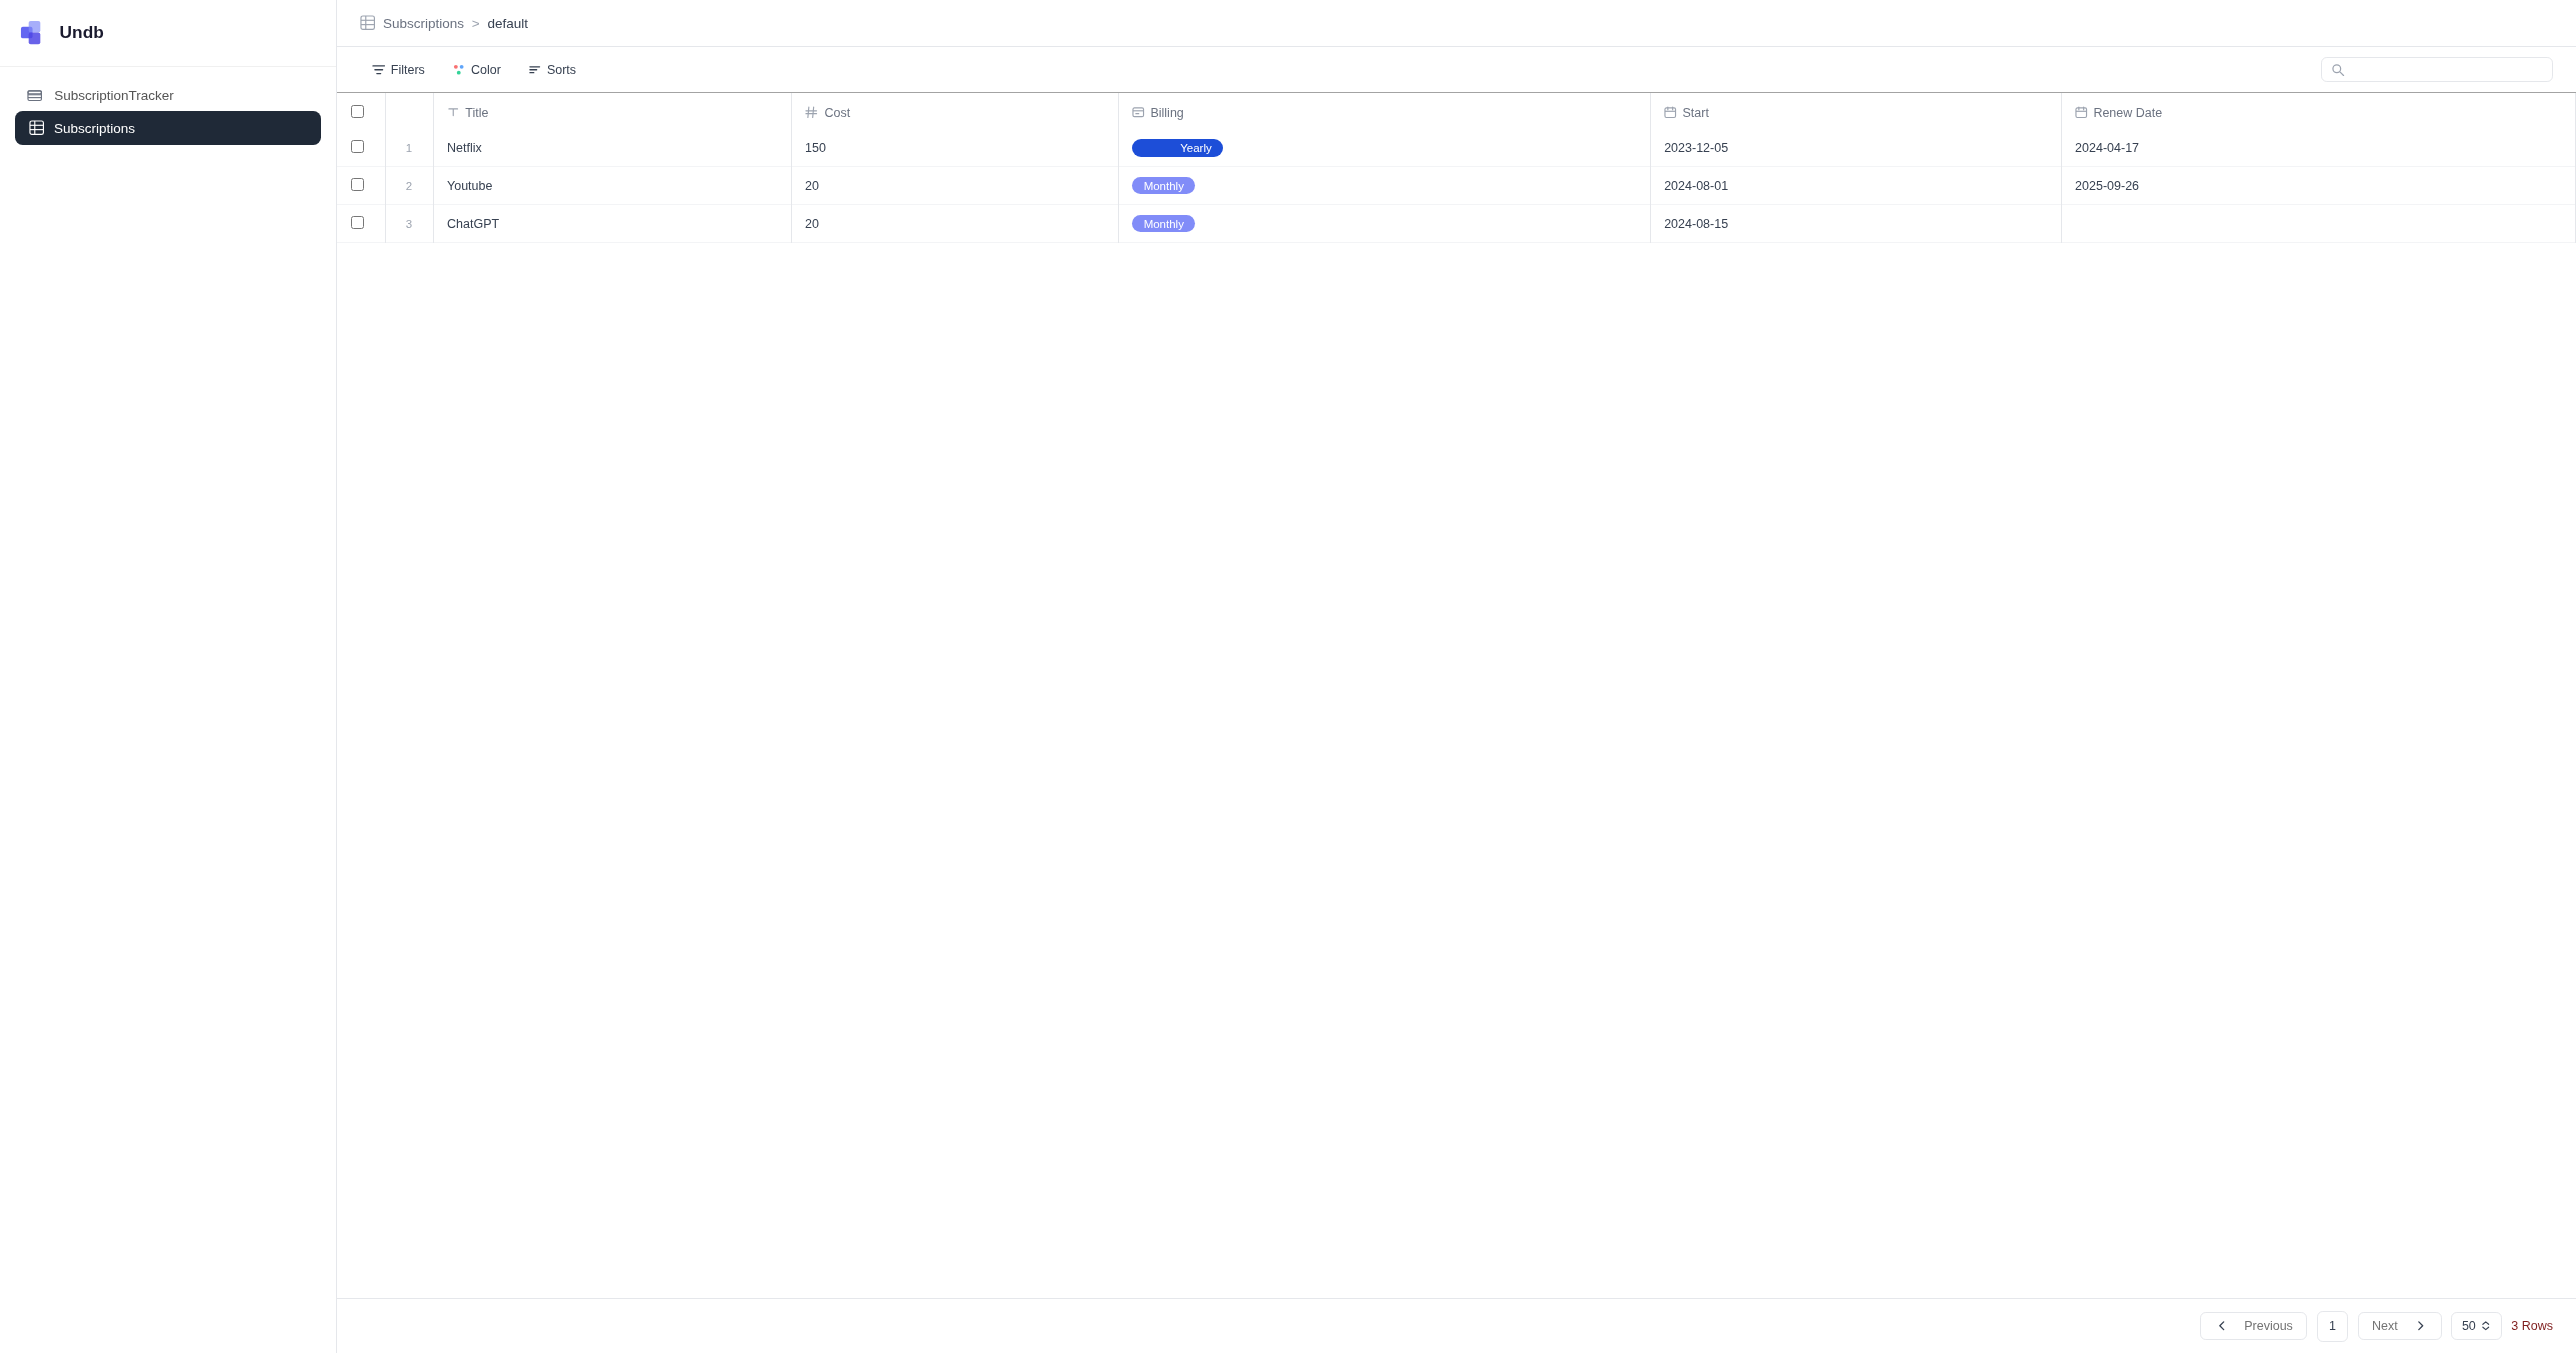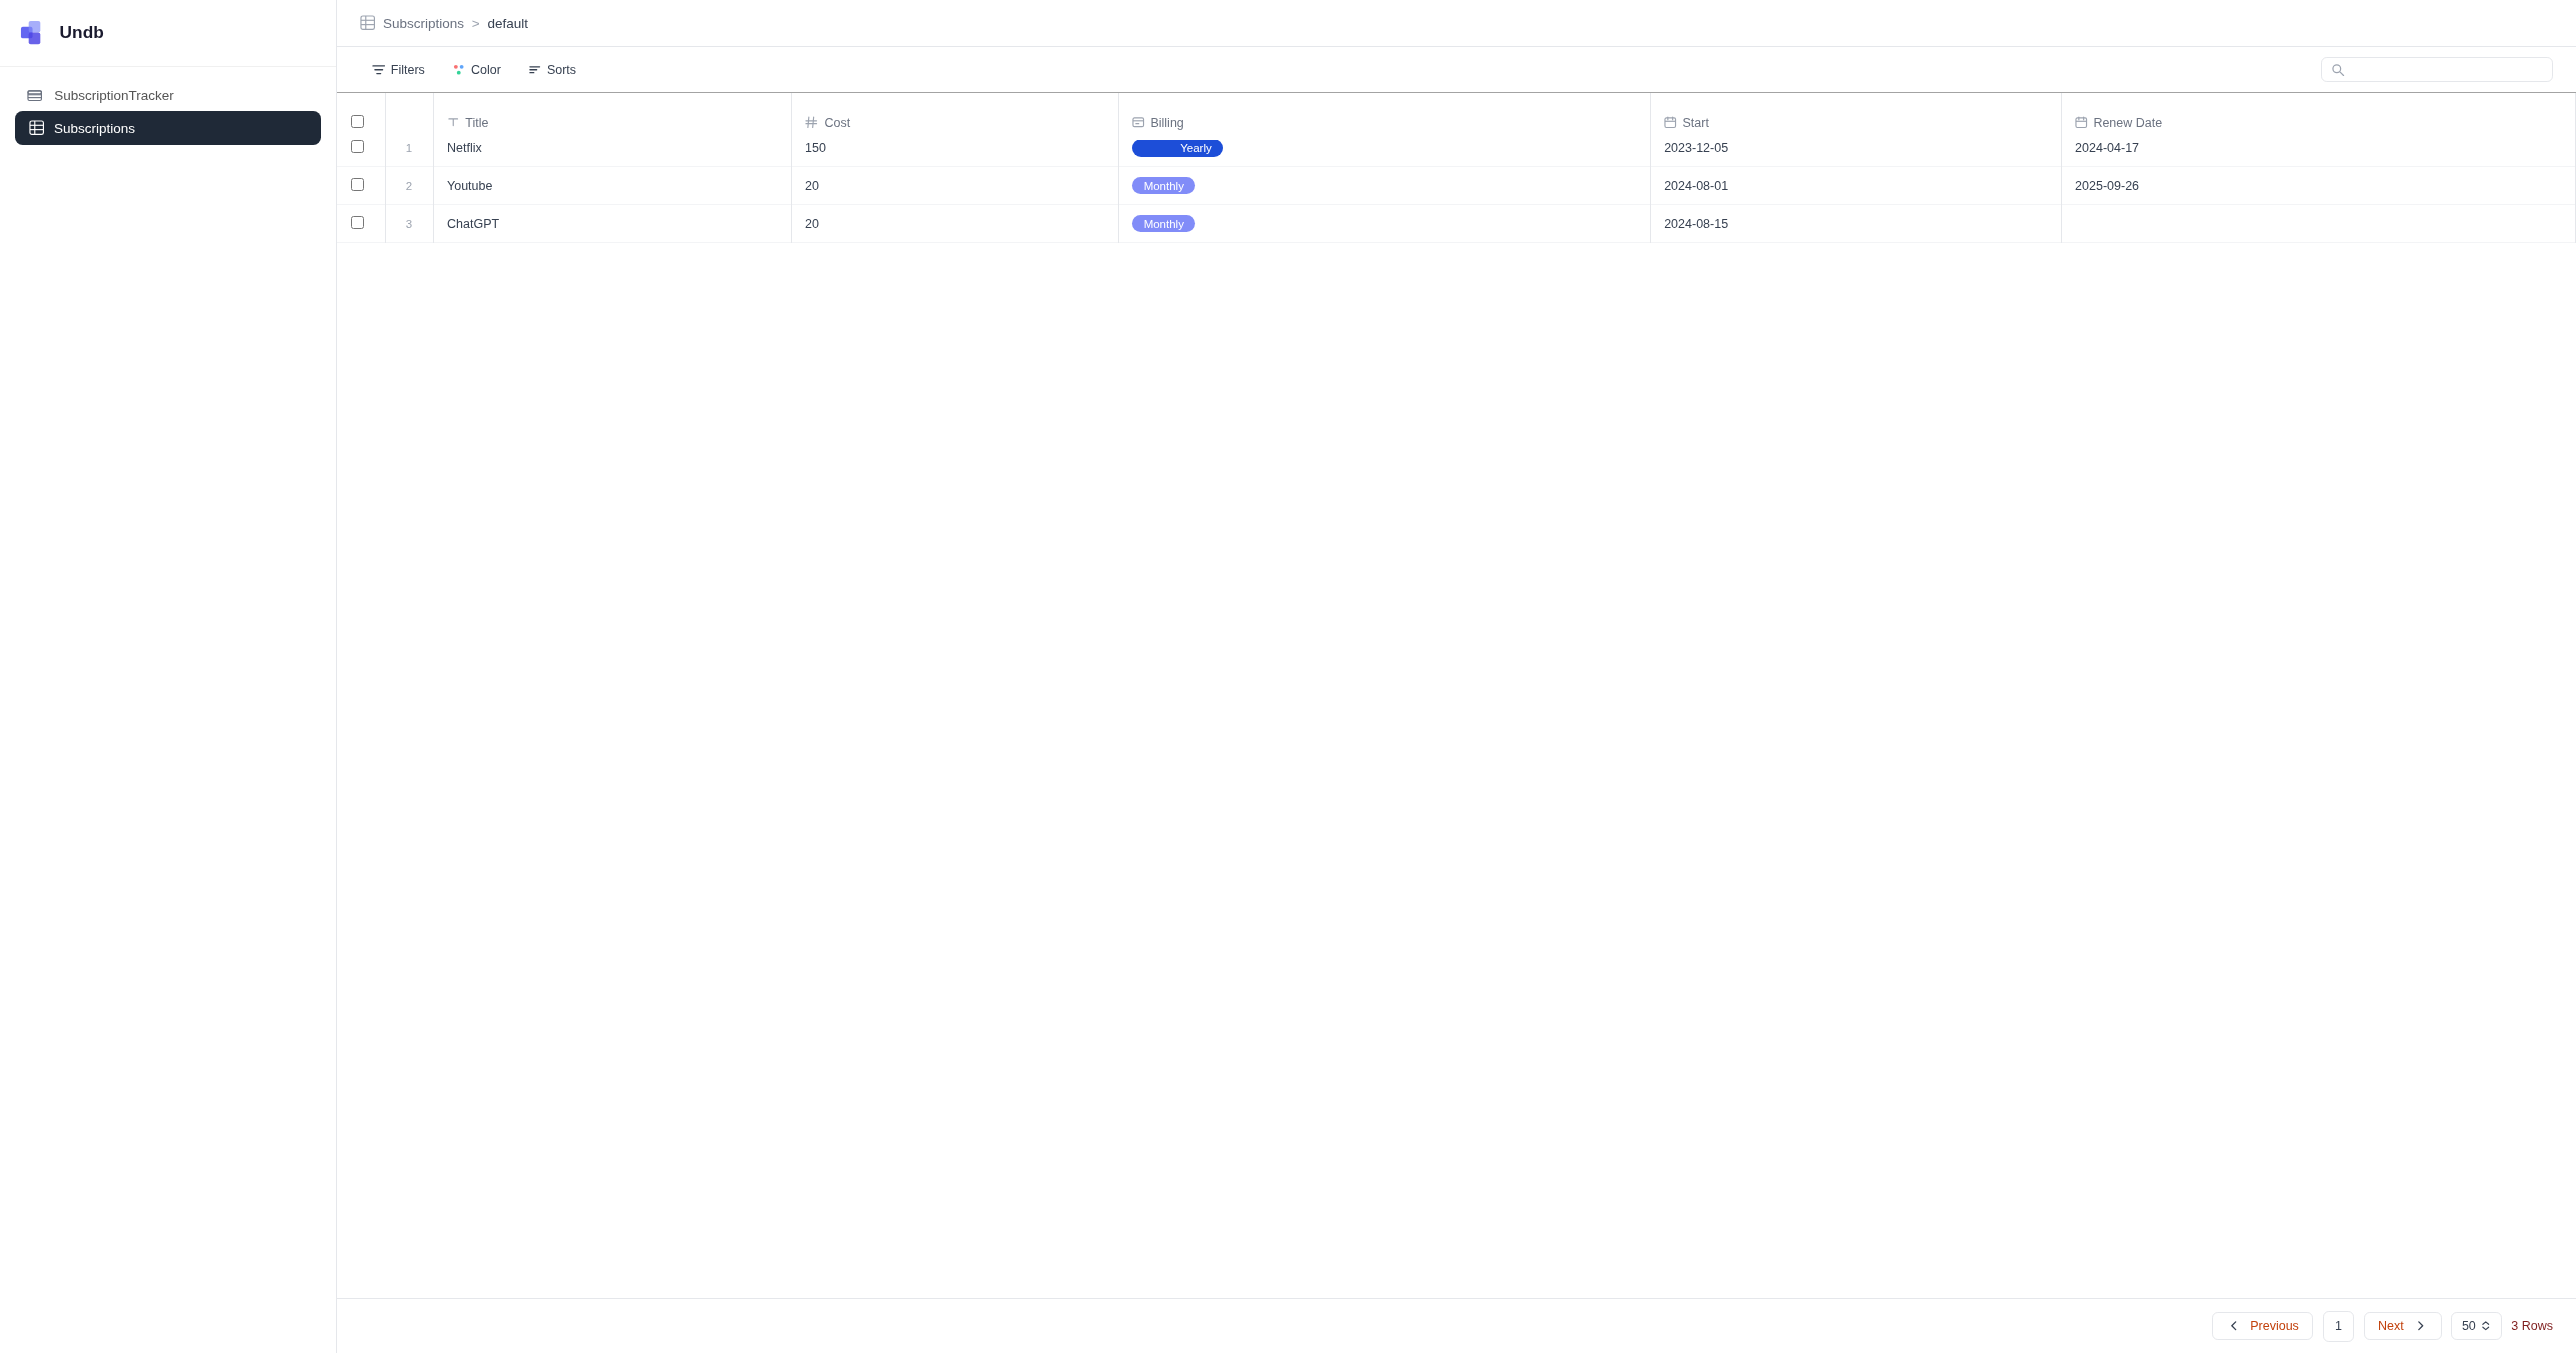--- a/index.html
+++ b/index.html
@@ -27,35 +27,35 @@
     
     .toolbar { display: flex; align-items: center; gap: 3.8px; padding: 9.6px 23px; border-bottom: 1px solid #a3a3a3; background: #fff; }
     .toolbar-btn { display: flex; align-items: center; gap: 5.8px; padding: 5.8px 11.5px; border: none; background: transparent; color: #374151; font-size: 12.5px; cursor: pointer; border-radius: 5.8px; }
     .toolbar-spacer { flex: 1; }
     .search-box { display: flex; align-items: center; border: 1px solid #e5e7eb; border-radius: 5.8px; padding: 4.8px 9.6px; gap: 5.8px; background: #fff; }
     .search-box input { border: none; outline: none; font-size: 12.5px; color: #374151; width: 192px; background: transparent; }
 
     
     .table-container { flex: 1; overflow: auto; background: #fff; }
     table { width: 100%; border-collapse: collapse; }
-    thead th { background: #fff; border-bottom: 1px solid #e5e7eb; border-right: 1px solid #e5e7eb; padding: 9.6px 13.5px; text-align: left; font-size: 12.5px; font-weight: 500; color: #6b7280; white-space: nowrap; position: sticky; top: 12px; z-index: 1; }
+    thead th { background: #fff; border-bottom: 1px solid #e5e7eb; border-right: 1px solid #e5e7eb; padding: 9.6px 13.5px; text-align: left; font-size: 12.5px; font-weight: 500; color: #6b7280; white-space: nowrap; position: sticky; top: 2px; z-index: 1; }
     thead th:first-child { width: 48px; border-right: 1px solid #e5e7eb; }
     thead th:nth-child(2) { width: 48px; border-right: 1px solid #e5e7eb; }
     tbody tr { border-bottom: 1px solid #f3f4f6; }
     tbody td { padding: 9.6px 13.5px; font-size: 12.5px; color: #374151; border-right: 1px solid #e5e7eb; }
     tbody td:first-child { width: 48px; border-right: 1px solid #e5e7eb; }
     tbody td:nth-child(2) { width: 48px; border-right: 1px solid #e5e7eb; }
 
     .badge { display: inline-block; padding: 2.9px 11.5px; border-radius: 19px; font-size: 11.5px; font-weight: 500; }
     .badge-green { background: #1d4ed8; color: #fff; padding-left: 48px; }
     .badge-blue { background: #818cf8; color: #fff; }
 
     
     .footer { display: flex; align-items: center; justify-content: flex-end; gap: 9.6px; padding: 11.5px 23px; border-top: 1px solid #e5e7eb; background: #fff; }
-    .page-btn { display: flex; align-items: center; gap: 10px; padding: 5.8px 13.5px; border: 1px solid #e5e7eb; border-radius: 5.8px; background: #fff; font-size: 12.5px; color: #c2410c; cursor: pointer; }
+    .page-btn { display: flex; align-items: center; gap: 16px; padding: 5.8px 13.5px; border: 1px solid #e5e7eb; border-radius: 5.8px; background: #fff; font-size: 12.5px; color: #737373; cursor: pointer; }
     .page-num { display: flex; align-items: center; justify-content: center; width: 31px; height: 31px; border: 1px solid #e5e7eb; border-radius: 5.8px; font-size: 12.5px; color: #374151; background: #fff; }
     .per-page { display: flex; align-items: center; gap: 3.8px; padding: 5.8px 9.6px; border: 1px solid #e5e7eb; border-radius: 5.8px; background: #fff; font-size: 12.5px; color: #374151; cursor: pointer; }
     .rows-label { font-size: 12.5px; color: #7f1d1d; }
 
     
     .row-num { color: #9ca3af; font-size: 11.5px; text-align: center; }
   </style>
 </head>
 <body>
 

